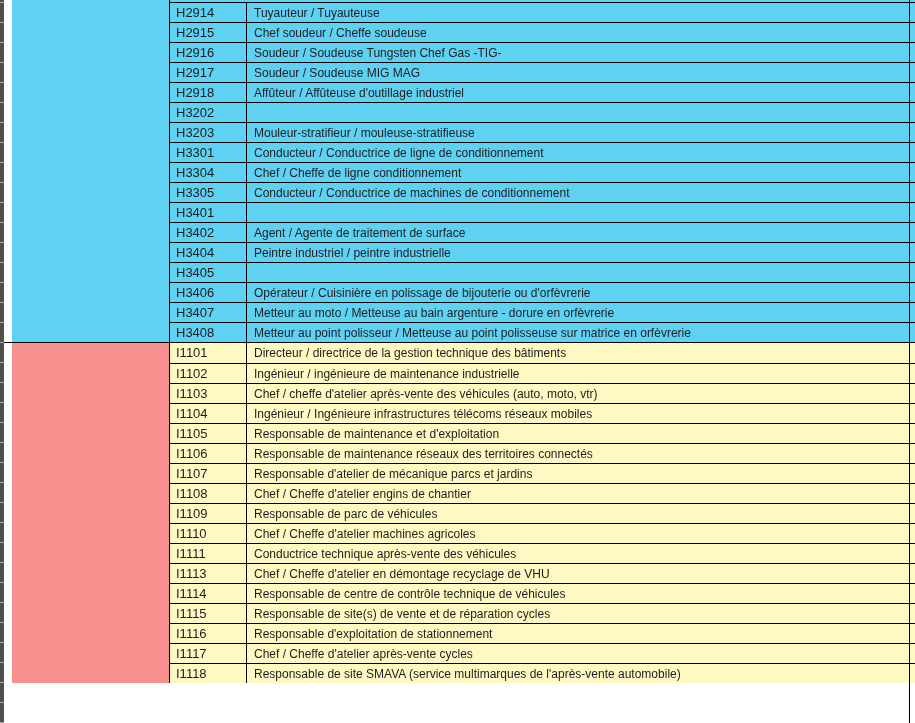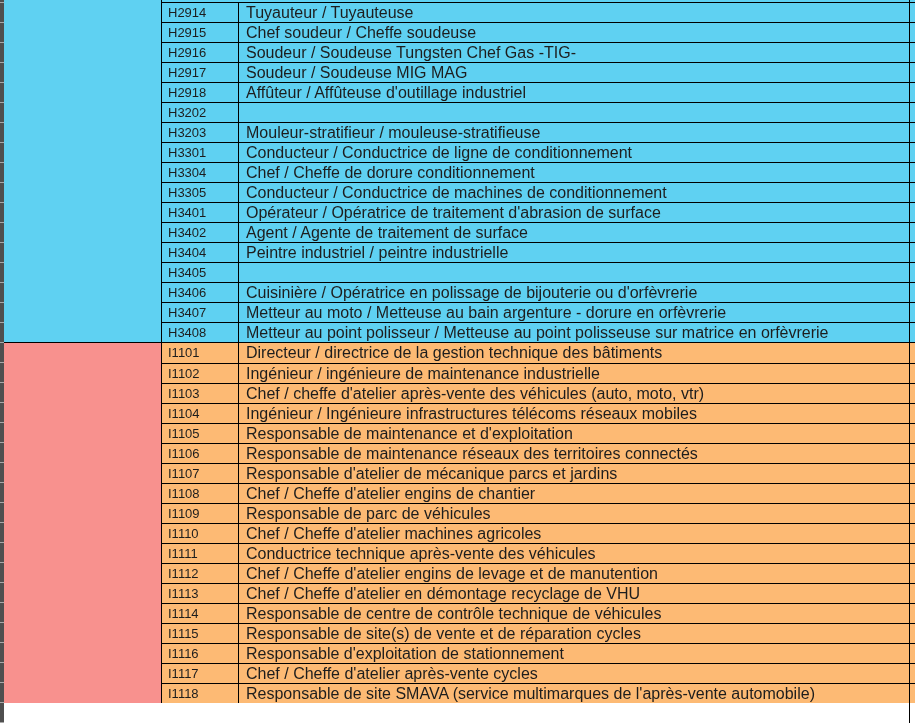--- a/index.html
+++ b/index.html
@@ -8,34 +8,34 @@
     background:#ffffff; font-family:"Liberation Sans", sans-serif;
   }
   .row-header-strip {
     position:absolute; left:0; top:0; width:4px; height:100%;
     background-color:#4F4F4F;
     background-image:linear-gradient(to bottom, #A8A8A8 0 1px, rgba(0,0,0,0) 1px);
     background-size:4px 20px; background-repeat:repeat; background-position:0 2px;
     z-index:3;
   }
   .grid { position:absolute; left:4px; top:0; width:911px; height:723px; }
-  .section { display:flex; }
+  .section { display:flex;padding-left:8px; }
   .section-i { border-top:1px solid #000; }
   .cat-cell { width:158px; box-sizing:border-box; border-right:1px solid #000; flex:none; }
   .rows { flex:1; display:flex; flex-direction:column; min-width:0; }
   .sliver-row { height:2px; flex:none; }
   .row { display:flex; height:20px; box-sizing:border-box; border-top:1px solid #000; flex:none; }
   .row.no-top { border-top:none; }
   .code-cell {
     width:77px; flex:none; box-sizing:border-box; border-right:1px solid #000;
     padding-left:6px; font-size:13px; line-height:18px; color:#1D1D1D;
     white-space:nowrap; overflow:hidden; display:flex; align-items:center;
   }
   .label-cell {
-    flex:1; min-width:0; padding-left:7px; font-size:16px; line-height:18px;
+    flex:1; min-width:0; padding-left:7px; font-size:12px; line-height:18px;
     color:#1D1D1D; white-space:nowrap; overflow:hidden; display:flex; align-items:center;
   }
   .right-col-border {
     position:absolute; left:909px; top:0; width:1px; height:100%;
     background:#000; z-index:2;
   }
 </style>
 </head>
 <body>
 
@@ -72,58 +72,57 @@
           <div class="row">
     <div class="code-cell">H3203</div>
     <div class="label-cell">Mouleur-stratifieur / mouleuse-stratifieuse</div>
   </div>
           <div class="row">
     <div class="code-cell">H3301</div>
     <div class="label-cell">Conducteur / Conductrice de ligne de conditionnement</div>
   </div>
           <div class="row">
     <div class="code-cell">H3304</div>
-    <div class="label-cell">Chef / Cheffe de dorure conditionnement</div>
+    <div class="label-cell">Chef / Cheffe de ligne conditionnement</div>
   </div>
           <div class="row">
     <div class="code-cell">H3305</div>
     <div class="label-cell">Conducteur / Conductrice de machines de conditionnement</div>
   </div>
           <div class="row">
     <div class="code-cell">H3401</div>
-    <div class="label-cell">Opérateur / Opératrice de traitement d'abrasion de surface</div>
   </div>
           <div class="row">
     <div class="code-cell">H3402</div>
     <div class="label-cell">Agent / Agente de traitement de surface</div>
   </div>
           <div class="row">
     <div class="code-cell">H3404</div>
     <div class="label-cell">Peintre industriel / peintre industrielle</div>
   </div>
           <div class="row">
     <div class="code-cell">H3405</div>
   </div>
           <div class="row">
     <div class="code-cell">H3406</div>
-    <div class="label-cell">Cuisinière / Opératrice en polissage de bijouterie ou d'orfèvrerie</div>
+    <div class="label-cell">Opérateur / Cuisinière en polissage de bijouterie ou d'orfèvrerie</div>
   </div>
           <div class="row">
     <div class="code-cell">H3407</div>
     <div class="label-cell">Metteur au moto / Metteuse au bain argenture - dorure en orfèvrerie</div>
   </div>
           <div class="row">
     <div class="code-cell">H3408</div>
     <div class="label-cell">Metteur au point polisseur / Metteuse au point polisseuse sur matrice en orfèvrerie</div>
   </div>
         </div>
       </div>
       <div class="section section-i">
         <div class="cat-cell" style="background: rgb(248, 145, 142);"></div>
-        <div class="rows" style="background: #fdba74;">
+        <div class="rows" style="background: #fef9c3;">
           <div class="row no-top">
     <div class="code-cell">I1101</div>
     <div class="label-cell">Directeur / directrice de la gestion technique des bâtiments</div>
   </div>
           <div class="row">
     <div class="code-cell">I1102</div>
     <div class="label-cell">Ingénieur / ingénieure de maintenance industrielle</div>
   </div>
           <div class="row">
     <div class="code-cell">I1103</div>
@@ -155,24 +154,20 @@
   </div>
           <div class="row">
     <div class="code-cell">I1110</div>
     <div class="label-cell">Chef / Cheffe d'atelier machines agricoles</div>
   </div>
           <div class="row">
     <div class="code-cell">I1111</div>
     <div class="label-cell">Conductrice technique après-vente des véhicules</div>
   </div>
           <div class="row">
-    <div class="code-cell">I1112</div>
-    <div class="label-cell">Chef / Cheffe d'atelier engins de levage et de manutention</div>
-  </div>
-          <div class="row">
     <div class="code-cell">I1113</div>
     <div class="label-cell">Chef / Cheffe d'atelier en démontage recyclage de VHU</div>
   </div>
           <div class="row">
     <div class="code-cell">I1114</div>
     <div class="label-cell">Responsable de centre de contrôle technique de véhicules</div>
   </div>
           <div class="row">
     <div class="code-cell">I1115</div>
     <div class="label-cell">Responsable de site(s) de vente et de réparation cycles</div>

